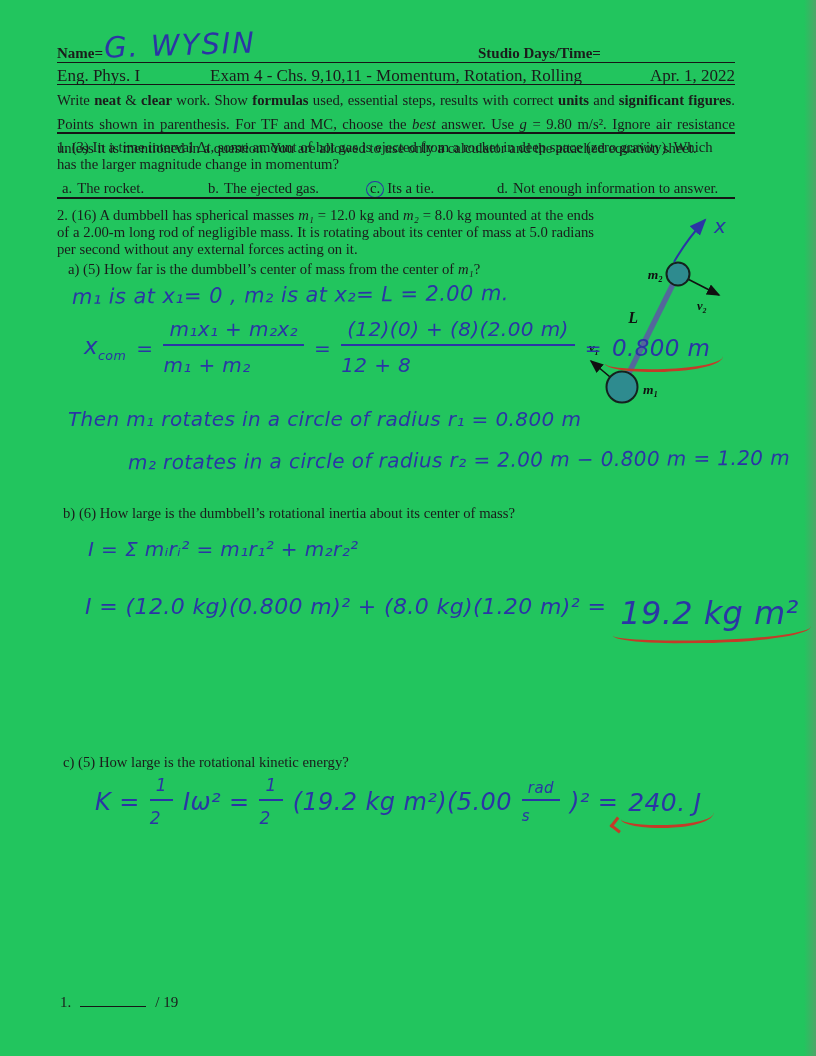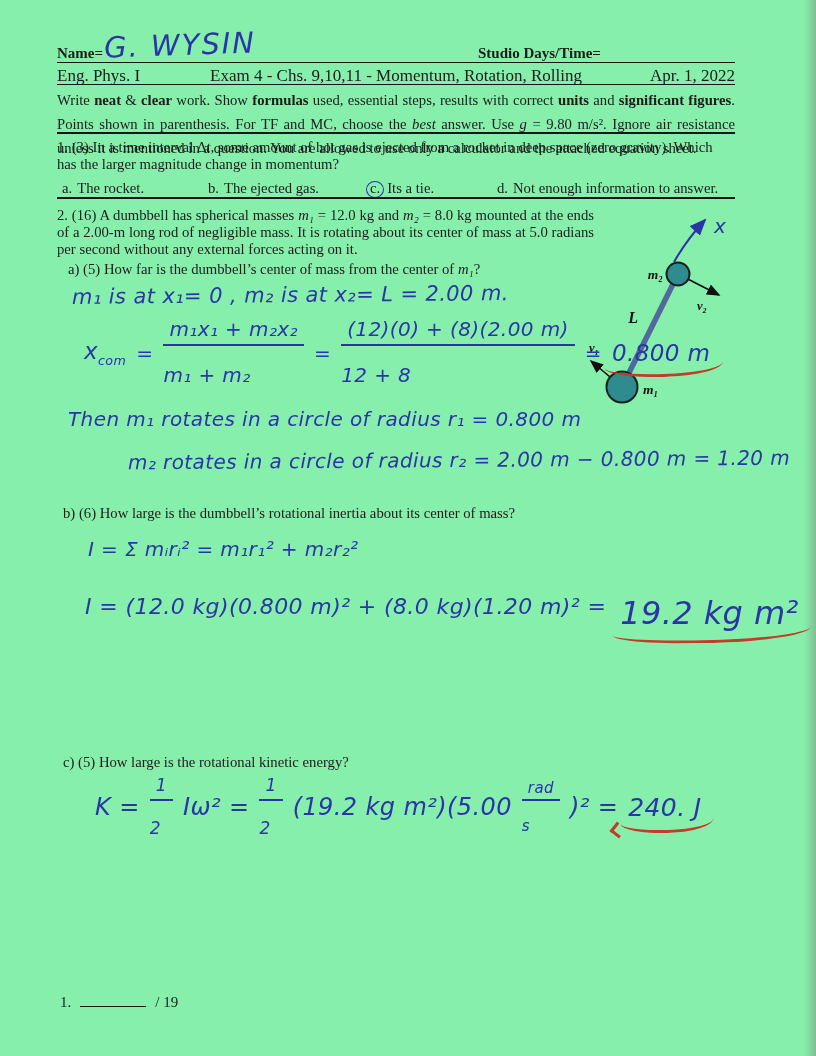--- a/index.html
+++ b/index.html
@@ -1,16 +1,16 @@
 <!DOCTYPE html>
 <html><head>
 <meta charset="utf-8">
 <style>
   html,body{margin:0;padding:0;background:#ffffff;}
-  .page{position:relative;width:816px;height:1056px;background:#86efac;
+  .page{position:relative;width:816px;height:1056px;background:#22c55e;
         font-family:"Liberation Serif",serif;color:#1b1b1b;overflow:hidden;}
   .edge{position:absolute;right:0;top:0;width:12px;height:100%;
         background:linear-gradient(to right,rgba(130,128,118,0),rgba(130,128,118,0.45));}
   .serif{font-family:"Liberation Serif",serif}
   .abs{position:absolute;margin:0}
   .rule{position:absolute;left:57px;width:678px;height:0;border-top:1.6px solid #161616}
   .r1{top:62px}.r2{top:84px}
   .thick{border-top-width:2.4px}
   .r3{top:132px}.r4{top:197px}
 
@@ -46,21 +46,21 @@
 
   .eq-b1{left:88px;top:537px;font-size:20px;white-space:nowrap}
   .eq-b2{left:85px;top:594px;font-size:22px;display:flex;align-items:flex-start;gap:14px;white-space:nowrap}
   .eq-b2 .res{font-size:32px}
 
   .eq-c{left:95px;top:776px;display:flex;align-items:center;gap:10px;font-size:24px;white-space:nowrap}
   .eq-c .res{font-size:25px}
 
   .frac{display:inline-flex;flex-direction:column;align-items:flex-start;line-height:1.15;vertical-align:middle}
   .frac .num{padding:0 6px 3px;border-bottom:2.2px solid currentColor}
-  .frac .den{padding-top:18px}
+  .frac .den{padding-top:8px}
   .frac.small{font-size:17px}
   .frac.rad{font-size:15px;line-height:1}
 
   .ru{position:relative}
   .ru::after{content:"";position:absolute;left:-7px;right:-13px;bottom:-11px;height:12px;
              border-bottom:3.2px solid var(--red);
              border-radius:0 0 50% 50% / 0 0 14px 10px;transform:rotate(-1.5deg)}
   .arrowed::before{content:"";position:absolute;left:-16px;bottom:-14px;width:9px;height:9px;
              border-left:3px solid var(--red);border-bottom:3px solid var(--red);
              transform:rotate(38deg)}

